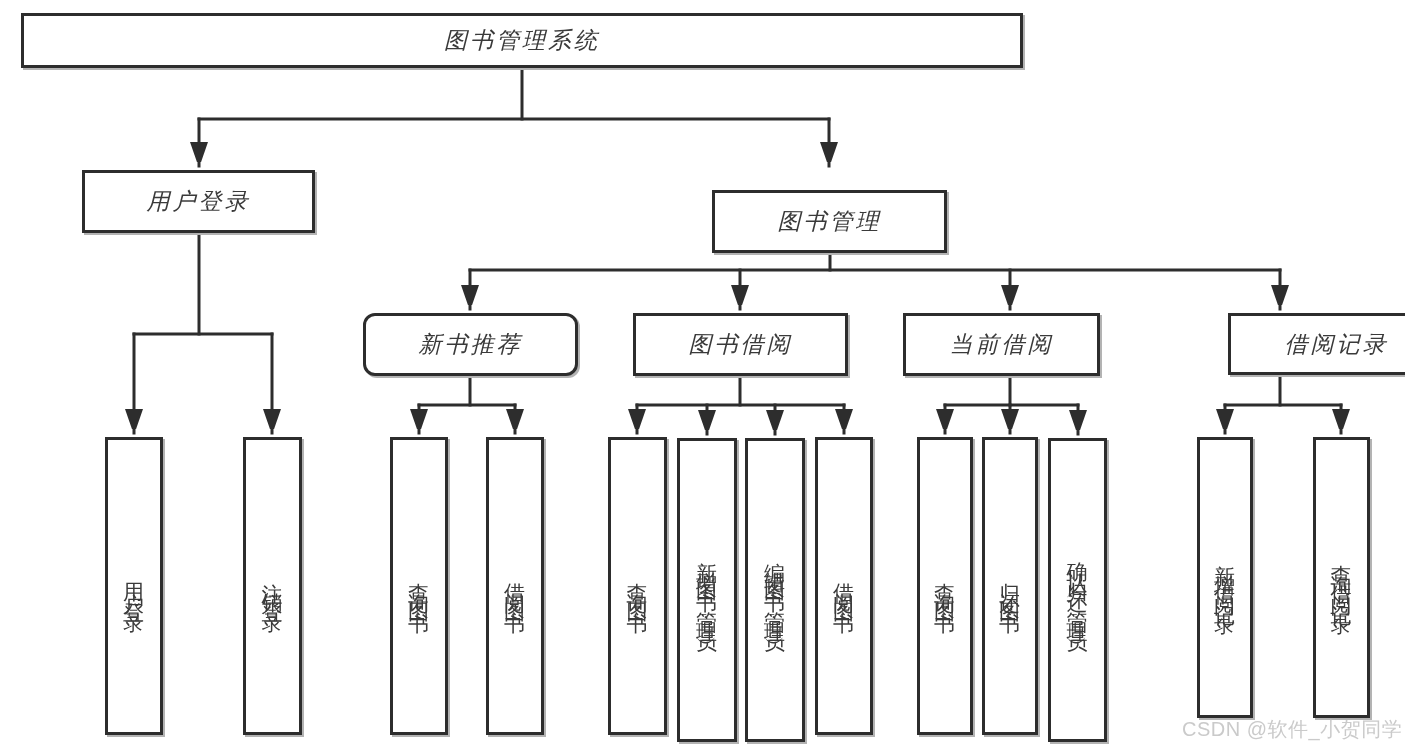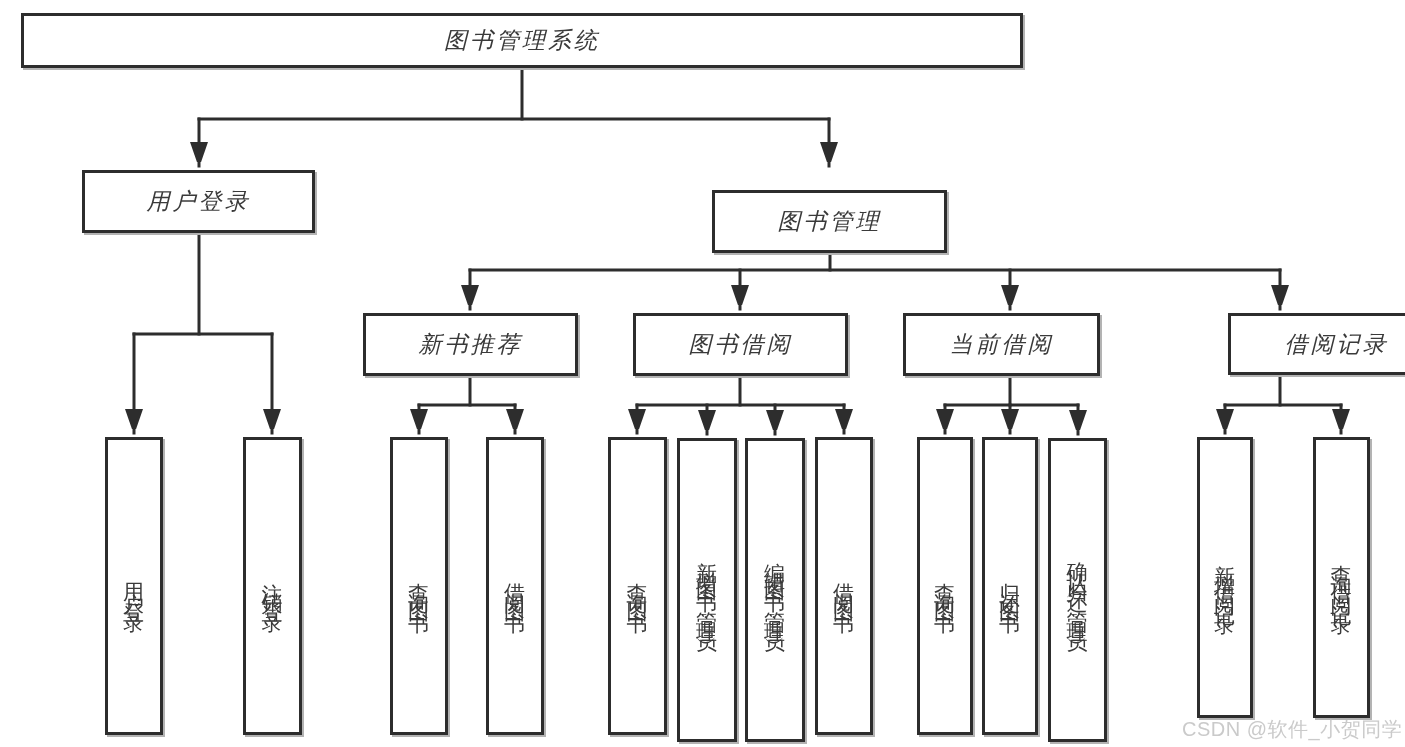--- a/index.html
+++ b/index.html
@@ -113,21 +113,21 @@
     <span class="lbl">图书管理系统</span>
   </div>
 
   <div class="node h" style="left:82px; top:170px; width:233px; height:63px;">
     <span class="lbl">用户登录</span>
   </div>
   <div class="node h" style="left:712px; top:170px; width:235px; height:63px;margin-top:20px;">
     <span class="lbl">图书管理</span>
   </div>
 
-  <div class="node h" style="left:363px; top:313px; width:215px; height:63px;">
+  <div class="node h" style="left:363px; top:313px; width:215px; height:63px;border-radius:12px;">
     <span class="lbl">新书推荐</span>
   </div>
   <div class="node h" style="left:633px; top:313px; width:215px; height:63px;">
     <span class="lbl">图书借阅</span>
   </div>
   <div class="node h" style="left:903px; top:313px; width:197px; height:63px;">
     <span class="lbl">当前借阅</span>
   </div>
   <div class="node h" style="left:1228px; top:313px; width:217px; height:62px;">
     <span class="lbl">借阅记录</span>

